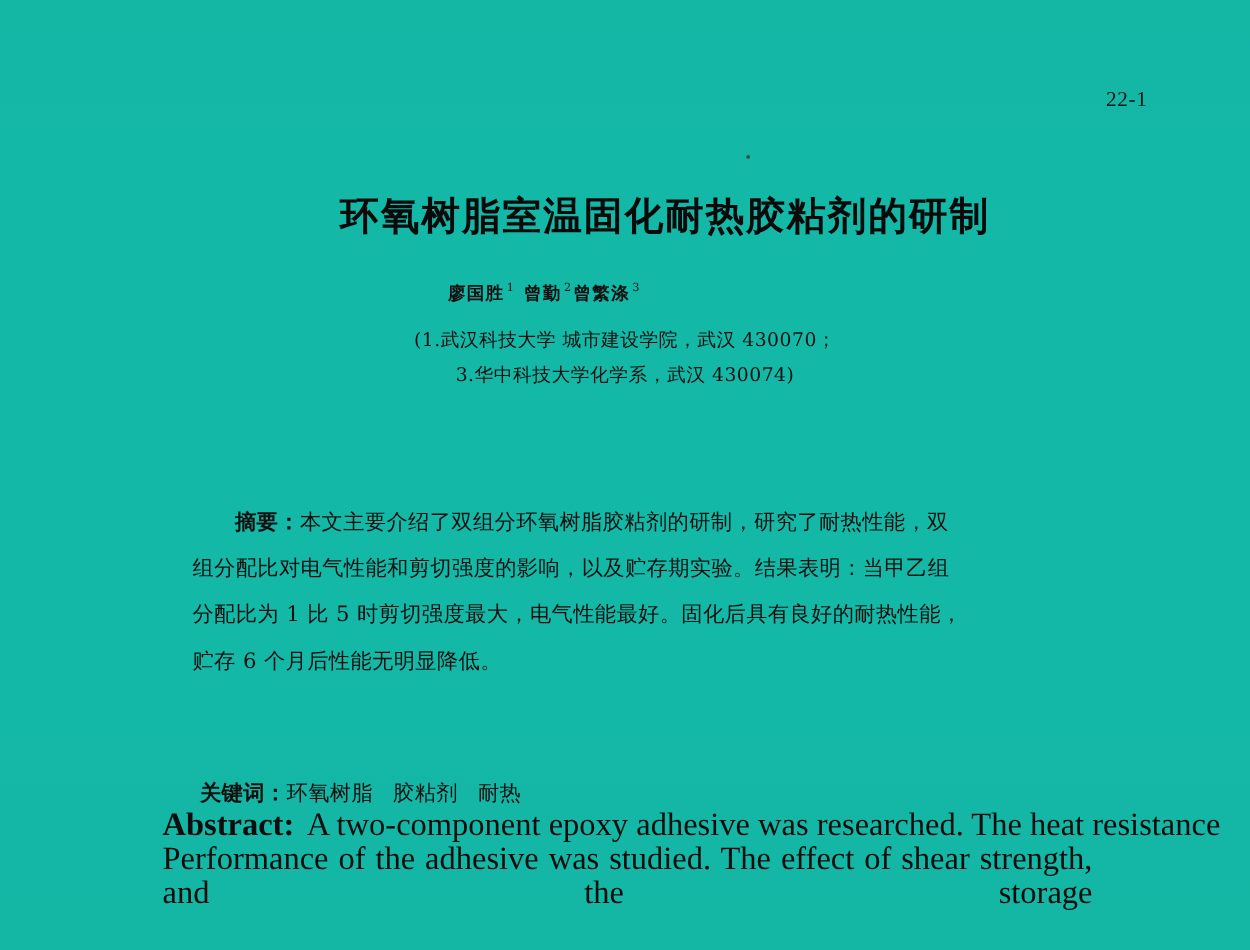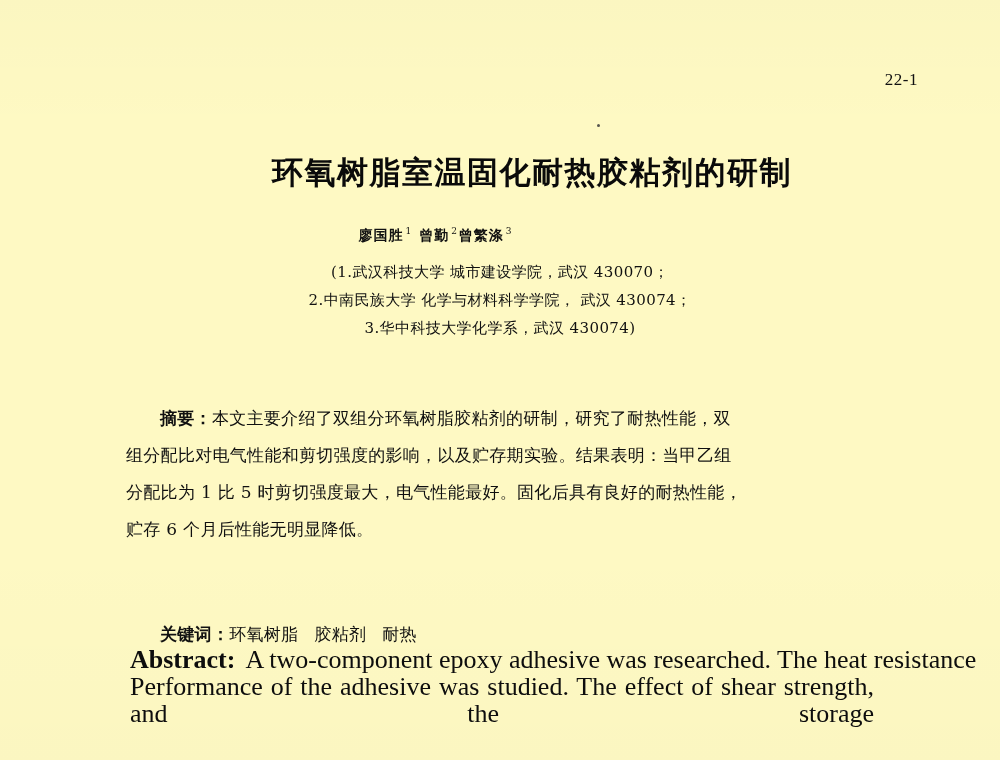--- a/index.html
+++ b/index.html
@@ -5,21 +5,21 @@
 <style>
   html, body {
     margin: 0;
     padding: 0;
     background: #ffffff;
   }
   .page {
     position: relative;
     width: 1000px;
     height: 760px;
-    background: #fef9c3;
+    background: #14b8a6;
     overflow: hidden;
     font-family: "DejaVu Serif", "Liberation Serif", serif;
     color: #0d0d0d;
     -webkit-font-smoothing: none;
   }
 
   
   .page-number {
     position: absolute;
     top: 70px;
@@ -96,21 +96,21 @@
   .cn-abstract {
     position: absolute;
     top: 400px;
     left: 126px;
     width: 752px;
     font-size: 17px;
     line-height: 37px;
     letter-spacing: 0.3px;
     color: #101010;
   }
-  .cn-line { white-space: nowrap; }
+  .cn-line { white-space: nowrap; margin-left: 28px; }
   .cn-line.indent { padding-left: 34px; }
   .lbl { font-weight: bold; }
 
   
   .keywords {
     position: absolute;
     top: 575px;
     left: 126px;
     width: 752px;
     font-size: 17px;
@@ -163,21 +163,20 @@
   <div class="speck"></div>
 
   <h1 class="title">环氧树脂室温固化耐热胶粘剂的研制</h1>
 
   <div class="authors">
     <span>廖国胜</span><sup>1</sup><span class="author-sep"></span><span>曾勤</span><sup>2</sup><span>曾繁涤</span><sup>3</sup>
   </div>
 
   <div class="affils">
     <div class="affil">(1.武汉科技大学 城市建设学院，武汉 430070；</div>
-    <div class="affil">2.中南民族大学 化学与材料科学学院， 武汉 430074；</div>
     <div class="affil">3.华中科技大学化学系，武汉 430074)</div>
   </div>
 
   <div class="cn-abstract">
     <div class="cn-line indent"><span class="lbl">摘要：</span><span>本文主要介绍了双组分环氧树脂胶粘剂的研制，研究了耐热性能，双</span></div>
     <div class="cn-line">组分配比对电气性能和剪切强度的影响，以及贮存期实验。结果表明：当甲乙组</div>
     <div class="cn-line">分配比为 1 比 5 时剪切强度最大，电气性能最好。固化后具有良好的耐热性能，</div>
     <div class="cn-line">贮存 6 个月后性能无明显降低。</div>
   </div>
 

